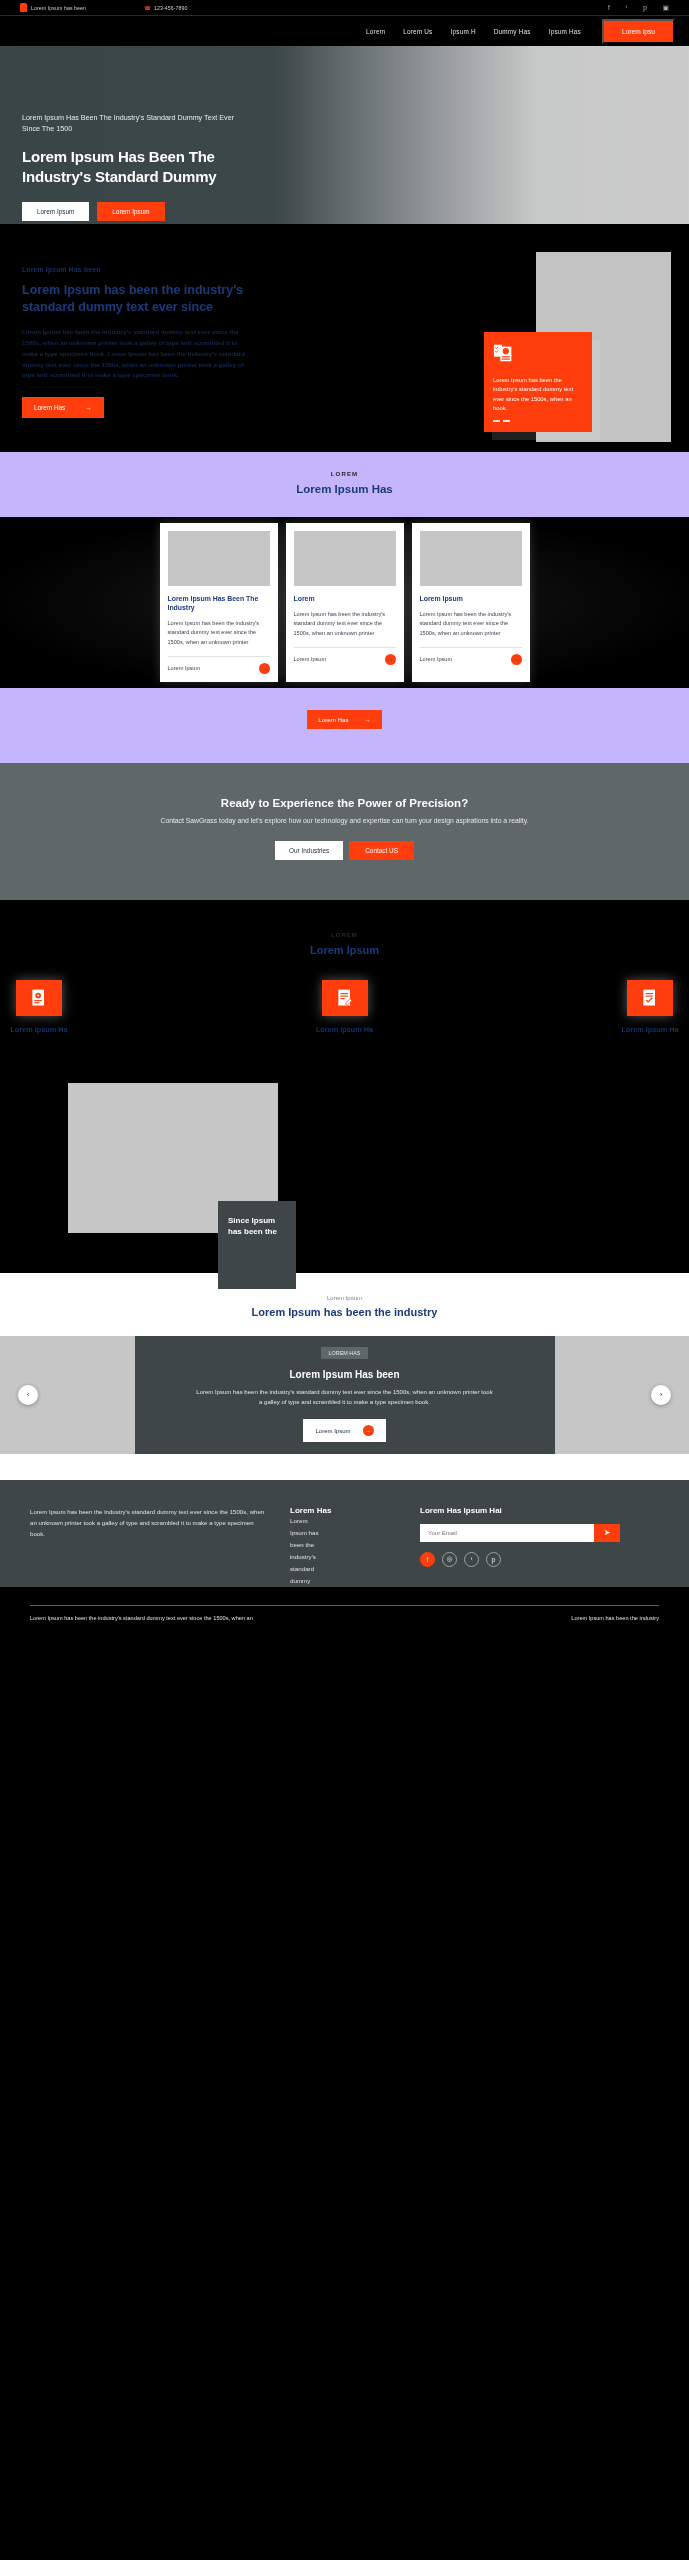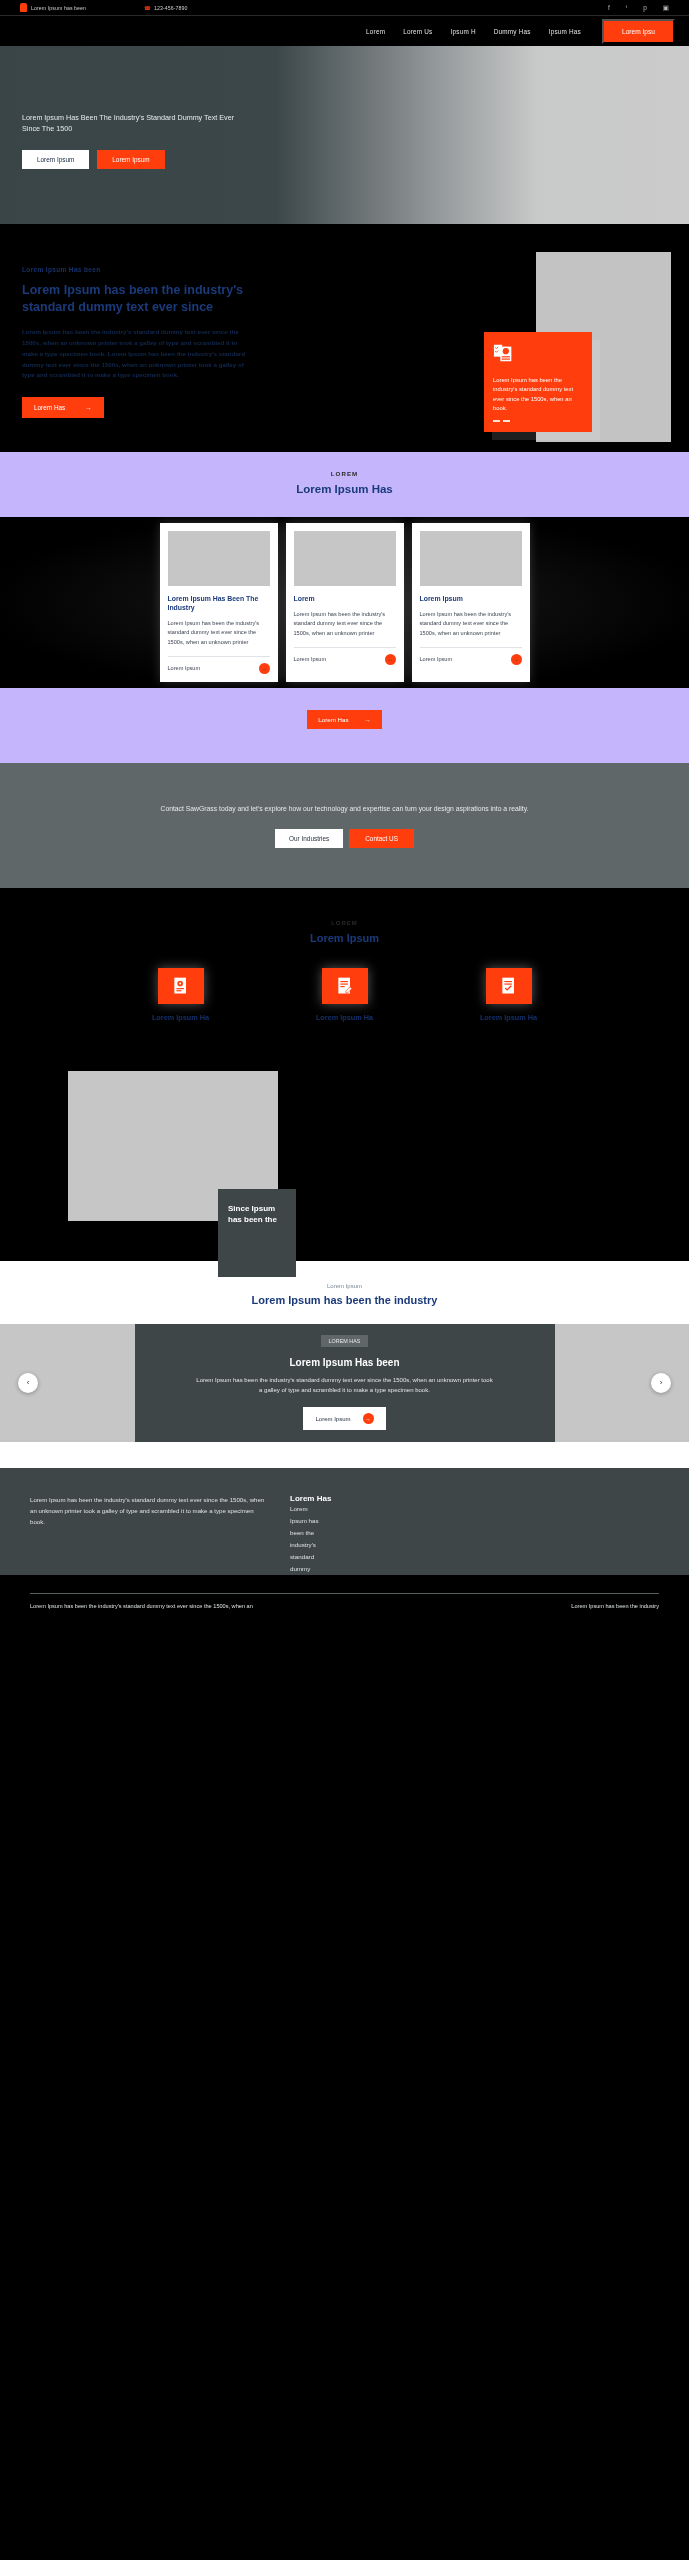--- a/index.html
+++ b/index.html
@@ -122,21 +122,21 @@
   .cta-h { color:#fff; font-size:11.5px; font-weight:bold; }
   .cta-p { color:#e7eaea; font-size:6.8px; line-height:1.6; margin-top:7px; }
   .cta-btns { display:flex; gap:6px; justify-content:center; margin-top:14px; }
   .cta-btns .btn-white { padding:6px 14px; color:#2b3340; }
   .cta-btns .btn-orange { padding:6px 16px; }
 
   
   .process { background:#000; padding:32px 0 26px; text-align:center; }
   .p-kicker { color:#2a2a2a; font-size:6px; font-weight:bold; letter-spacing:1px; }
   .p-title { color:#1b3a7a; font-size:11px; font-weight:bold; margin-top:6px; }
-  .steps { display:flex; justify-content:center; gap:86px; margin-top:24px; position:relative; }
+  .steps { display:flex; justify-content:space-between; gap:86px; margin-top:24px; position:relative; }
   .step { width:78px; position:relative; }
   .step-box {
     width:46px; height:36px; margin:0 auto; background:#ff3d0d;
     display:flex; align-items:center; justify-content:center;
     box-shadow:0 0 12px rgba(255,255,255,.35);
   }
   .step-box svg { width:20px; height:20px; }
   .step-t { color:#15306b; font-size:7.3px; font-weight:bold; line-height:1.35; margin-top:9px; }
 
   
@@ -230,20 +230,21 @@
   <a href="#">Lorem</a>
   <a href="#">Lorem Us</a>
   <a href="#">Ipsum H</a>
   <a href="#">Dummy Has</a>
   <a href="#">Ipsum Has</a>
   <button class="nav-btn">Lorem Ipsu</button>
 </div>
 
 <div class="hero">
   <div class="hero-kicker">Lorem Ipsum Has Been The Industry's Standard Dummy Text Ever Since The 1500</div>
+  <div class="hero-title">Lorem Ipsum Has Been The Industry's Standard Dummy</div>
   <div class="hero-btns">
     <button class="btn-white">Lorem Ipsum</button>
     <button class="btn-orange">Lorem Ipsum</button>
   </div>
 </div>
 
 <div class="about">
   <div class="about-left">
     <div class="a-kicker">Lorem Ipsum Has been</div>
     <div class="a-title">Lorem Ipsum has been the industry's standard dummy text ever since</div>
@@ -307,20 +308,21 @@
       </div>
     </div>
   </div>
   <button class="cards-btn">
     <span>Lorem Has</span>
     <span>→</span>
   </button>
 </div>
 
 <div class="cta">
+  <div class="cta-h">Ready to Experience the Power of Precision?</div>
   <div class="cta-p">Contact SawGrass today and let's explore how our technology and expertise can turn your design aspirations into a reality.</div>
   <div class="cta-btns">
     <button class="btn-white">Our Industries</button>
     <button class="btn-orange">Contact US</button>
   </div>
 </div>
 
 <div class="process">
   <div class="p-kicker">LOREM</div>
   <div class="p-title">Lorem Ipsum</div>
@@ -399,17 +401,32 @@
   </div>
   <div class="f-col2">
     <div class="f-h">Lorem Has</div>
     <a class="f-link" href="#">Lorem</a>
     <a class="f-link" href="#">Ipsum has</a>
     <a class="f-link" href="#">been the</a>
     <a class="f-link" href="#">industry's</a>
     <a class="f-link" href="#">standard</a>
     <a class="f-link" href="#">dummy</a>
   </div>
+  <div class="f-col3">
+    <div class="f-h">Lorem Has Ipsum Hai</div>
+    <div class="f-form">
+      <input type="text" placeholder="Your Email" style="">
+      <button>
+        <span>➤</span>
+      </button>
+    </div>
+    <div class="f-social">
+      <div class="f-s fb">f</div>
+      <div class="f-s">◎</div>
+      <div class="f-s">ᵗ</div>
+      <div class="f-s">p</div>
+    </div>
+  </div>
 </div>
 <div class="f-bottom">
   <span>Lorem Ipsum has been the industry's standard dummy text ever since the 1500s, when an</span>
   <span>Lorem Ipsum has been the industry</span>
 </div>
 
 </body></html>

